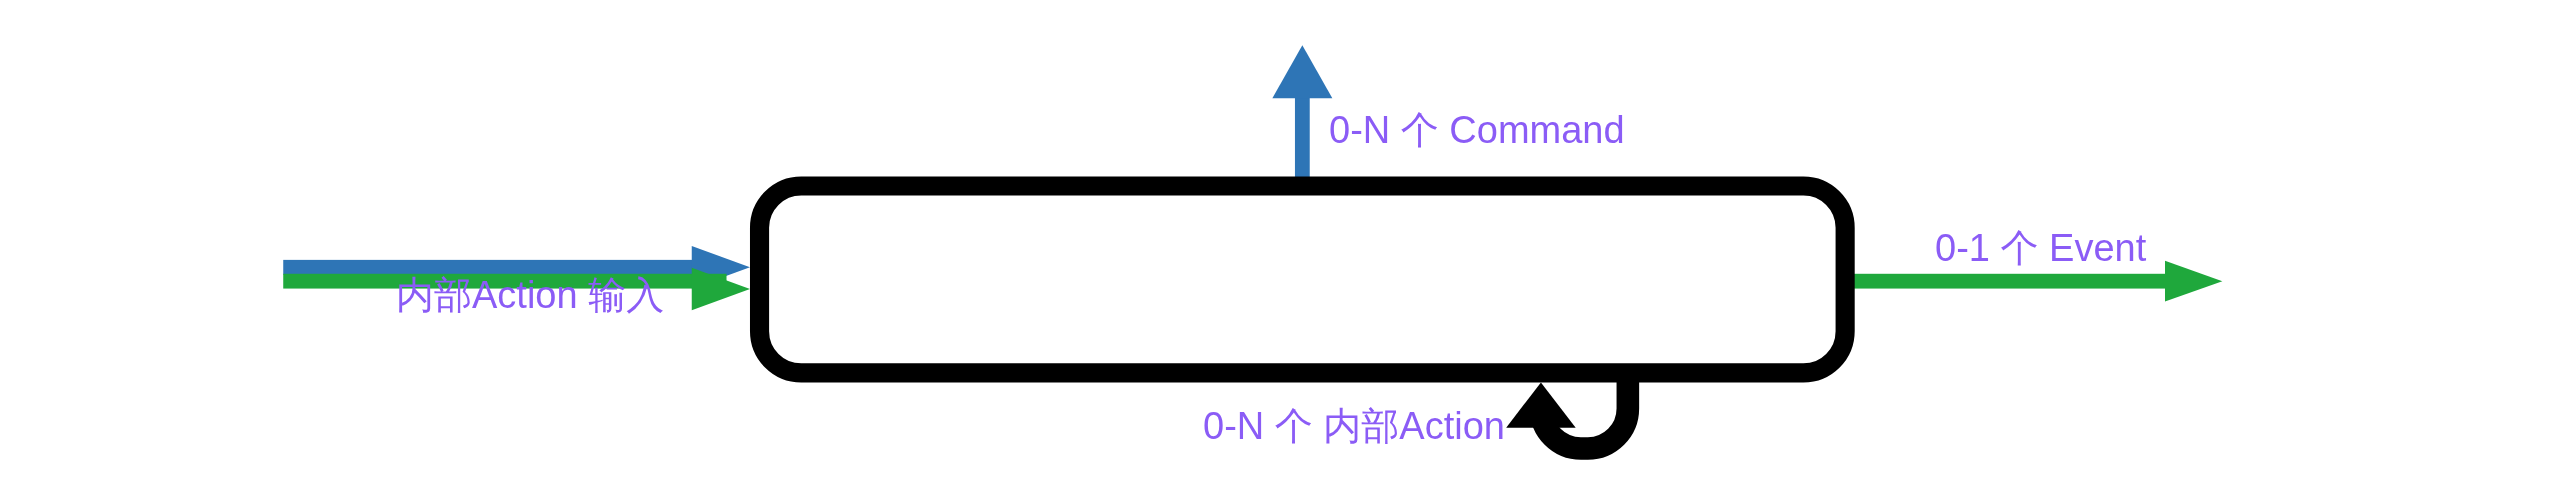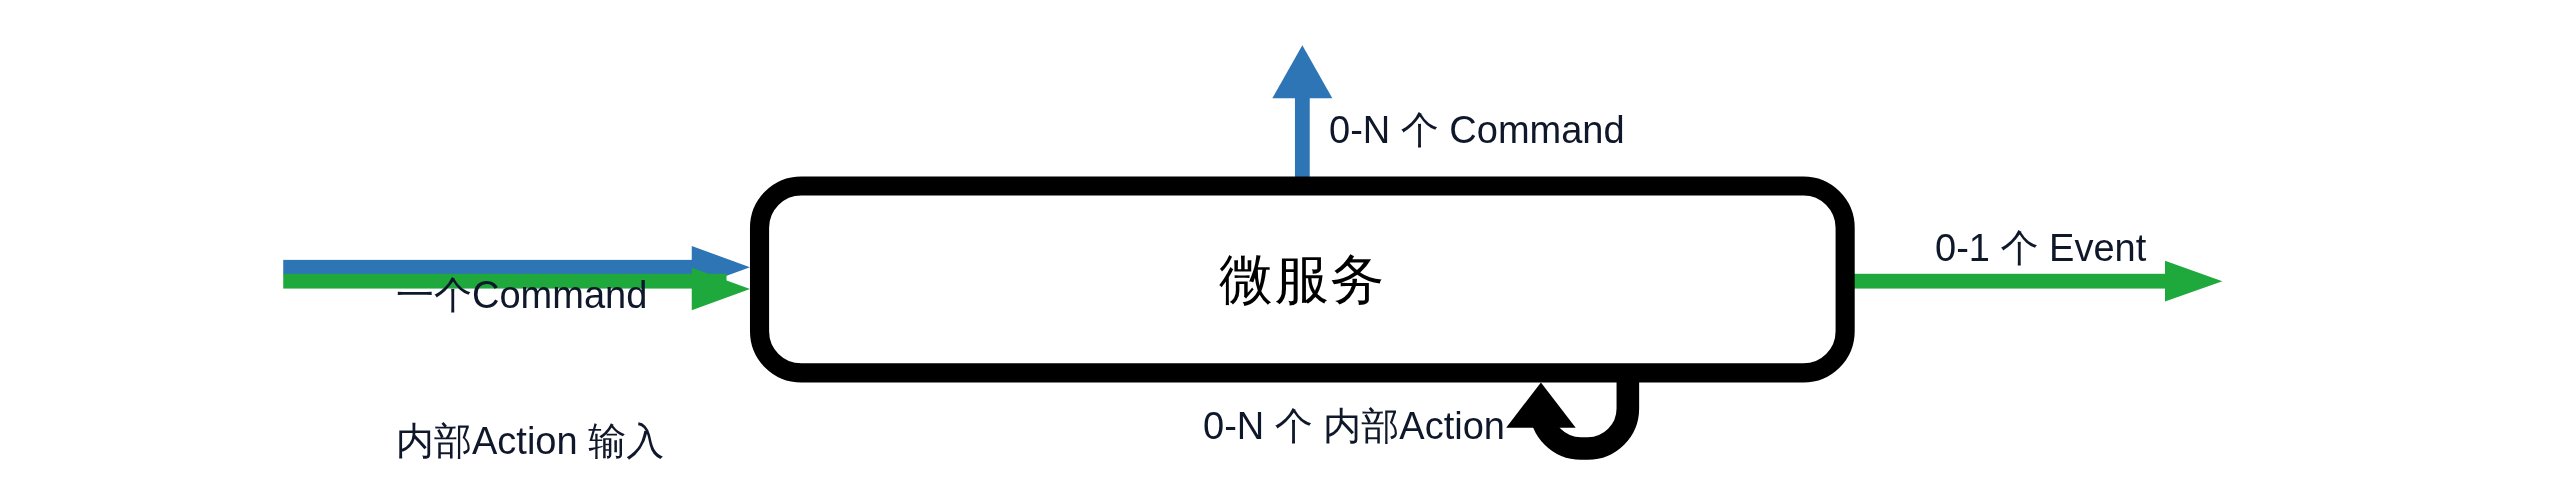--- a/index.html
+++ b/index.html
@@ -20,21 +20,21 @@
   }
   #diagram-svg {
     position: absolute;
     left: 0;
     top: 0;
     width: 2576px;
     height: 485px;
   }
   .lbl {
     position: absolute;
-    color: #0f172a;
+    color: #8b5cf6;
     white-space: pre;
     line-height: 1.28;
     font-weight: 400;
   }
   #label-input {
     left: 396px;
     top: 174px;
     font-size: 38px;
     text-align: left;
   }
@@ -104,24 +104,22 @@
                A 46,46 0 0 1 1826,516
                L 1818,516
                A 46,46 0 0 1 1772,470
                L 1772,466" fill="none" stroke="#000000" stroke-width="26" stroke-linecap="butt"></path>
       <polygon points="1772,440 1812,492 1732,492" fill="#000000"></polygon>
     </g>
 
     <rect x="873" y="214" width="1249" height="215" rx="48" ry="48" fill="#FFFFFF" stroke="#000000" stroke-width="22"></rect>
   </svg>
 
-  <div id="service-title">微服务</div>
 
   <div class="lbl" id="label-input">
-    <span class="line">一个Command</span>
     <span class="line">内部Action 输入</span>
   </div>
 
   <div class="lbl" id="label-command-out">0-N 个 Command</div>
 
   <div class="lbl" id="label-event-out">0-1 个 Event</div>
 
   <div class="lbl" id="label-internal-action">0-N 个 内部Action</div>
 
 </div>

